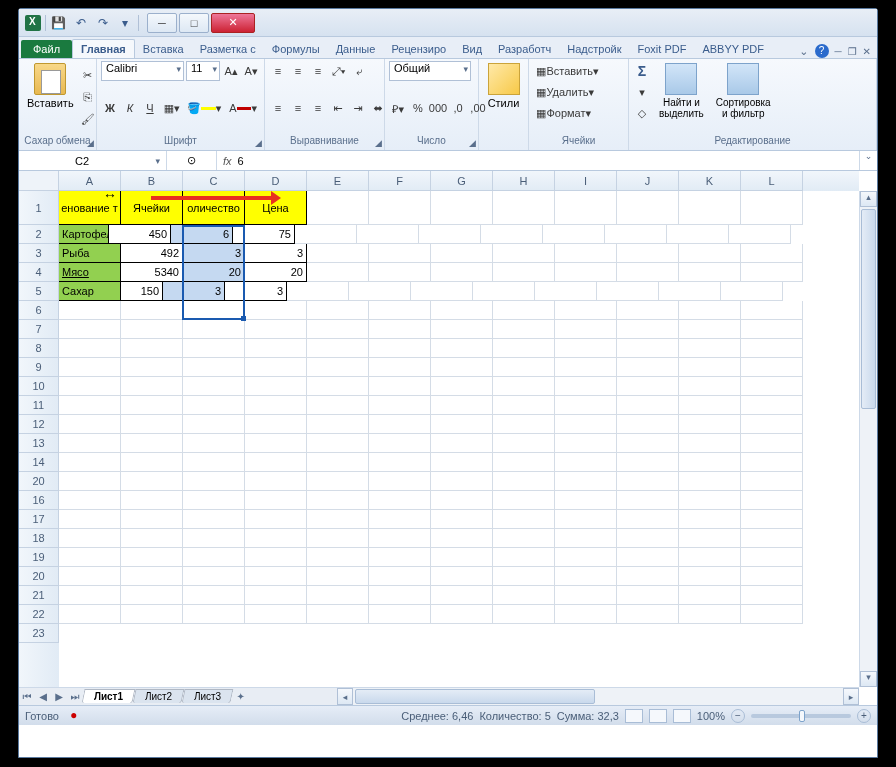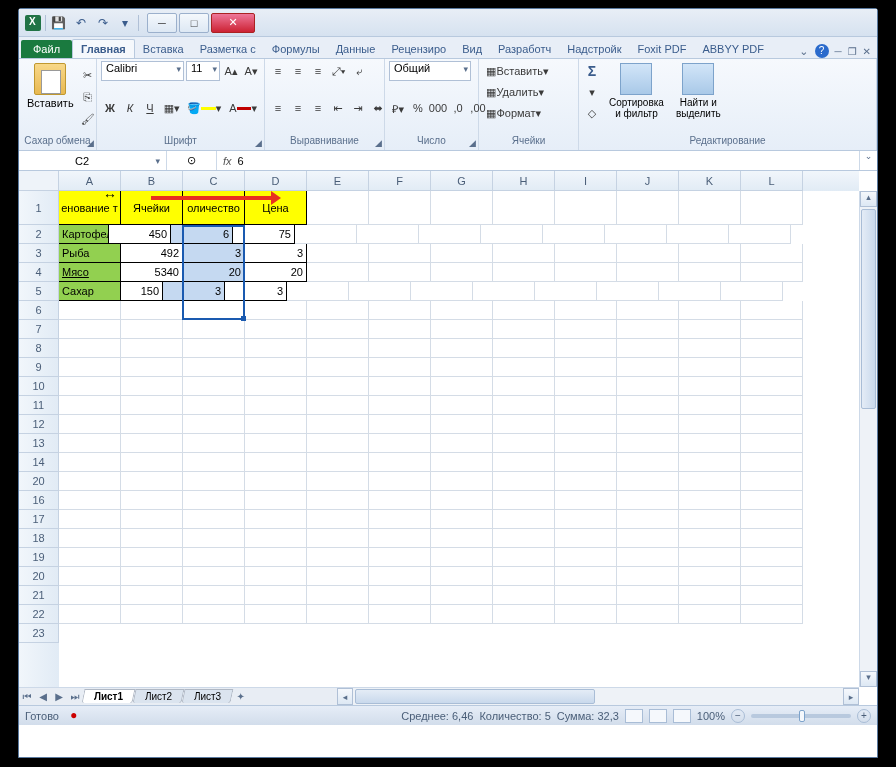--- a/index.html
+++ b/index.html
@@ -207,46 +207,53 @@
         <div class="small-btn">₽▾</div>
         <div class="small-btn">%</div>
         <div class="small-btn">000</div>
         <div class="small-btn">,0</div>
         <div class="small-btn">,00</div>
       </div>
       <div class="rgroup-label">Число</div>
       <div class="rgroup-dialog">◢</div>
     </div>
 
+    <div class="rgroup" style="width:50px">
+      <div class="big-btn">
+        <div class="big-icon styles-icon"></div>
+        <span>Стили</span>
+      </div>
+      <div class="rgroup-label"></div>
+    </div>
 
     <div class="rgroup" style="width:100px">
       <div style="display:flex;flex-direction:column;gap:1px;font-size:10px">
         <div class="small-btn" style="justify-content:flex-start;width:auto">▦ <span>Вставить</span> ▾</div>
         <div class="small-btn" style="justify-content:flex-start;width:auto">▦ <span>Удалить</span> ▾</div>
         <div class="small-btn" style="justify-content:flex-start;width:auto">▦ <span>Формат</span> ▾</div>
       </div>
       <div class="rgroup-label">Ячейки</div>
     </div>
 
     <div class="rgroup" style="flex:1">
       <div style="display:flex;gap:4px">
         <div style="display:flex;flex-direction:column;gap:1px">
           <div class="small-btn sigma">Σ</div>
           <div class="small-btn">▾</div>
           <div class="small-btn">◇</div>
         </div>
         <div class="big-btn">
+          <div class="big-icon find-icon"></div>
+          <span style="font-size:10px;text-align:center;white-space:pre">Найти и
+выделить</span>
+        </div>
+        <div class="big-btn">
           <div class="big-icon sort-icon"></div>
           <span style="font-size:10px;text-align:center;white-space:pre">Сортировка
 и фильтр</span>
-        </div>
-        <div class="big-btn">
-          <div class="big-icon find-icon"></div>
-          <span style="font-size:10px;text-align:center;white-space:pre">Найти и
-выделить</span>
         </div>
       </div>
       <div class="rgroup-label">Редактирование</div>
     </div>
   </div>
 
   <div class="formula-bar">
     <div style="width:50px"></div>
     <div class="name-box">
       <span>C2</span>

